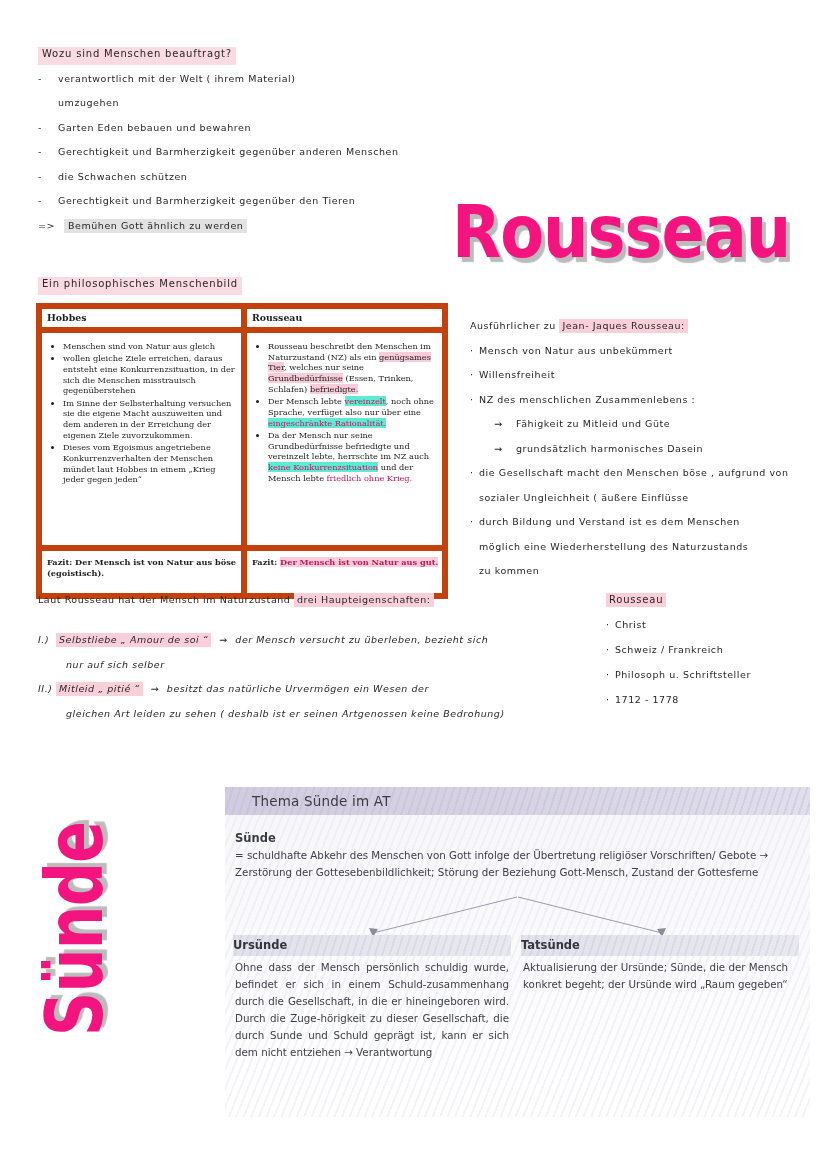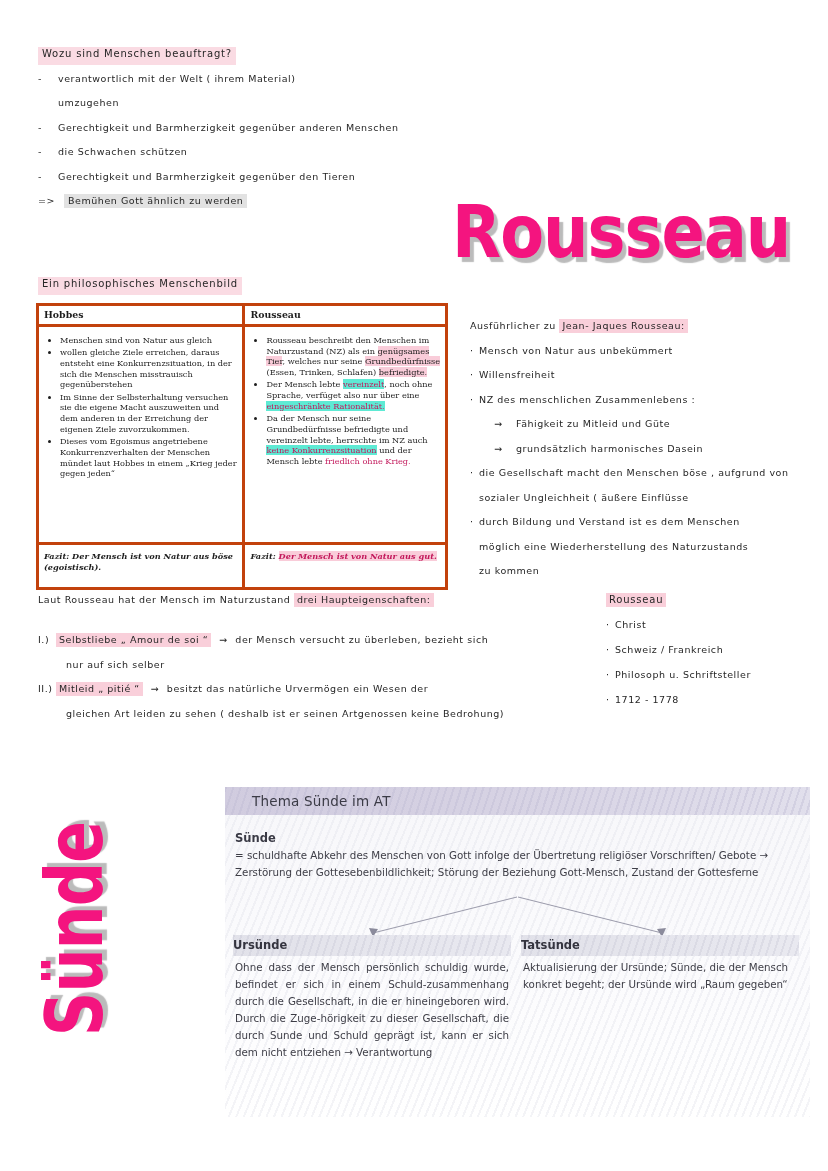--- a/index.html
+++ b/index.html
@@ -71,51 +71,51 @@
     position: absolute;
     left: 36px; top: 303px;
     width: 412px;
     border-collapse: collapse;
     font-family: "DejaVu Serif", serif;
     font-size: 8.2px;
     color: #1d1d1d;
     background: #fff;
   }
   #compare-table td, #compare-table th {
-    border: 3px solid #c2410c;
+    border: 6px solid #c2410c;
     vertical-align: top;
     text-align: left;
     padding: 3px 5px;
   }
   #compare-table thead th {
     font-size: 9.4px;
     font-weight: bold;
     padding: 3px 5px 4px 5px;
     border-bottom: 1.6px solid #333;
   }
   #compare-table .cellbody { height: 218px; padding-top: 8px; }
   #compare-table ul { margin: 0; padding-left: 16px; list-style-type: disc; }
   #compare-table li { margin-bottom: 1.5px; line-height: 1.31; }
-  #compare-table .fazit { font-weight: bold; line-height: 1.32; padding: 6px 1px 14px 5px; border-top: none; font-style: italic; }
+  #compare-table .fazit { font-weight: bold; line-height: 1.32; padding: 6px 1px 14px 5px; border-top: none; }
   .mark { background: #f9ccd9; }
   .markred { background: #5eead4; color:#c2185b; }
   .redtext { color: #c2185b; }
   #compare-table .fazit-r { font-weight: bold; color: #c2185b; }
 
   
   #right-col { left: 470px; top: 320px; }
   #right-col .line { margin-bottom: 13.5px; }
   #right-col .bdot { display:inline-block; width: 9px; }
   #right-col .sub  { padding-left: 24px; }
   #right-col .ar   { display:inline-block; width: 22px; }
 
   
   #mid-intro { left: 38px; top: 594px; }
   #mid-list  { left: 38px; top: 634px; width: 560px; }
-  #mid-list .line { margin-bottom: 13.5px; }
+  #mid-list .line { margin-bottom: 13.5px; font-style: italic; }
   #mid-list .num { display:inline-block; width: 18px; }
   #mid-list .ar  { display:inline-block; width: 24px; text-align:center; }
   #mid-list .ind { padding-left: 28px; }
 
   
   #bio { left: 606px; top: 594px; }
   #bio .line { margin-bottom: 14px; }
   #bio .bdot { display:inline-block; width: 9px; }
 
   
@@ -172,20 +172,23 @@
 
 <div class="abs hw" id="top-notes">
   <div class="line hw-title">
     <span class="hl-pink">Wozu sind Menschen beauftragt?</span>
   </div>
   <div class="line">
     <span class="dash">-</span><span>verantwortlich mit der Welt ( ihrem Material)</span>
   </div>
   <div class="line" style="padding-left:20px;">
     <span>umzugehen</span>
+  </div>
+  <div class="line">
+    <span class="dash">-</span><span>Garten Eden bebauen und bewahren</span>
   </div>
   <div class="line">
     <span class="dash">-</span><span>Gerechtigkeit und Barmherzigkeit gegenüber anderen Menschen</span>
   </div>
   <div class="line">
     <span class="dash">-</span><span>die Schwachen schützen</span>
   </div>
   <div class="line">
     <span class="dash">-</span><span>Gerechtigkeit und Barmherzigkeit gegenüber den Tieren</span>
   </div>

